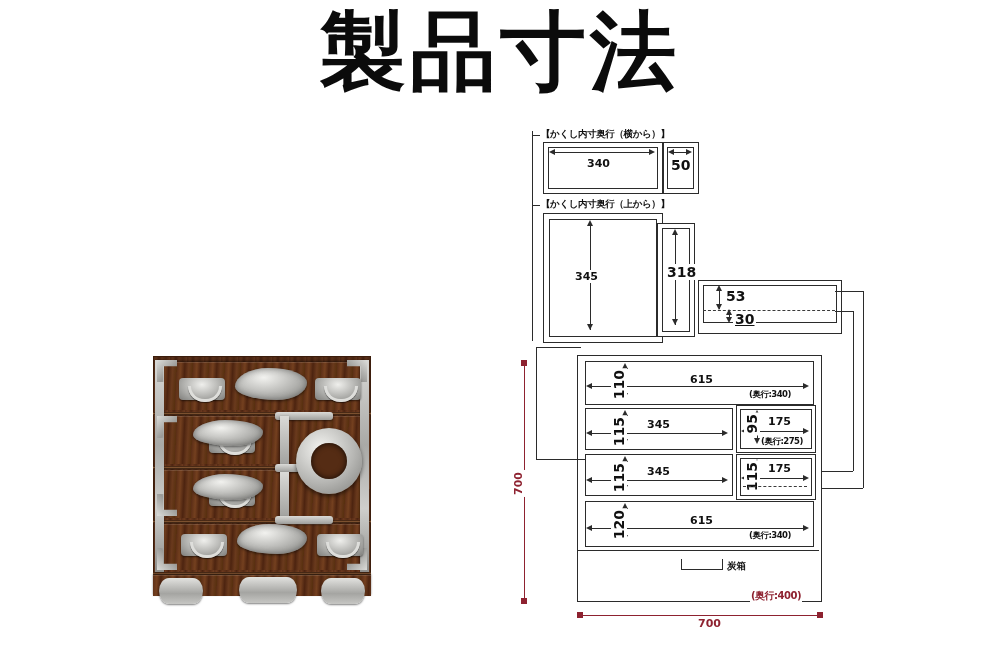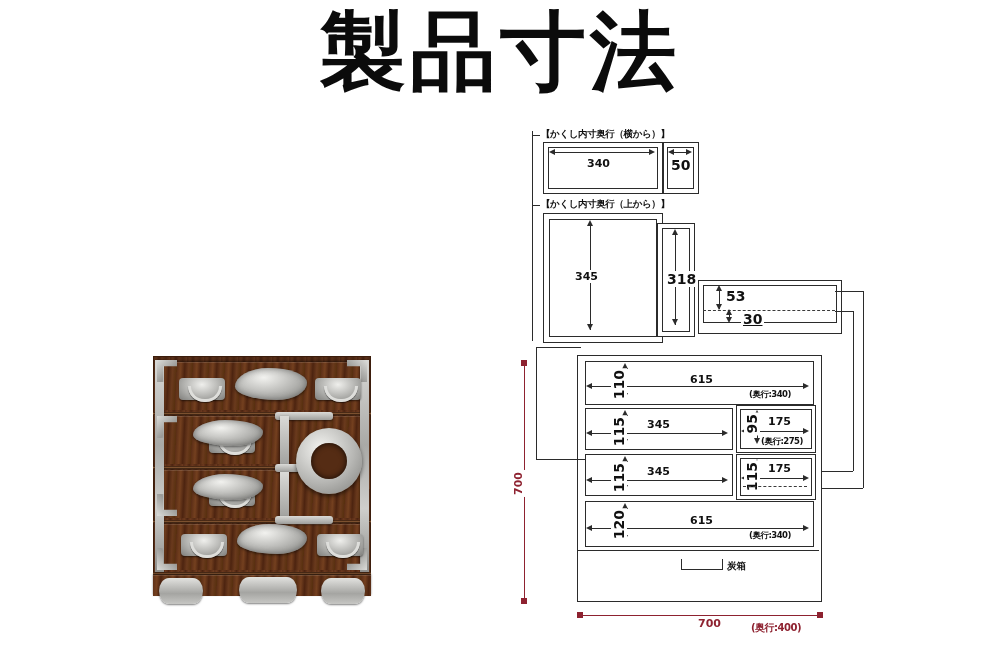--- a/index.html
+++ b/index.html
@@ -172,33 +172,33 @@
   <div class="line vline" style="left:85px;top:99px;width:1px;height:106px;"></div>
   <div class="arrow ar-u" style="left:82px;top:95px;"></div>
   <div class="arrow ar-d" style="left:82px;top:199px;"></div>
   <div class="num" style="left:68px;top:145px;">345</div>
 
   <div class="box" style="left:152px;top:98px;width:36px;height:112px;"></div>
   <div class="box thin" style="left:157px;top:103px;width:26px;height:102px;"></div>
   <div class="line vline" style="left:170px;top:108px;height:92px;"></div>
   <div class="arrow ar-u" style="left:167px;top:104px;"></div>
   <div class="arrow ar-d" style="left:167px;top:194px;"></div>
-  <div class="num sm" style="left:160px;top:146px;">318</div>
+  <div class="num sm" style="left:160px;top:139px;">318</div>
 
   <div class="box" style="left:193px;top:155px;width:142px;height:52px;"></div>
   <div class="box thin" style="left:198px;top:160px;width:132px;height:36px;"></div>
   <div class="line vline" style="left:214px;top:163px;height:21px;"></div>
   <div class="arrow ar-u" style="left:211px;top:160px;"></div>
   <div class="arrow ar-d" style="left:211px;top:179px;"></div>
   <div class="num sm" style="left:219px;top:163px;">53</div>
   <div class="dash" style="left:198px;top:185px;width:132px;"></div>
   <div class="line vline" style="left:224px;top:186px;height:9px;"></div>
   <div class="arrow ar-u" style="left:221px;top:184px;"></div>
   <div class="arrow ar-d" style="left:221px;top:192px;"></div>
-  <div class="num sm" style="left:236px;top:186px;text-decoration:underline;">30</div>
+  <div class="num sm" style="left:228px;top:186px;text-decoration:underline;">30</div>
 
   <div class="line hline" style="left:330px;top:166px;width:28px;"></div>
   <div class="line vline" style="left:358px;top:166px;height:197px;"></div>
   <div class="line hline" style="left:305px;top:363px;width:53px;"></div>
   <div class="line hline" style="left:330px;top:186px;width:18px;"></div>
   <div class="line vline" style="left:348px;top:186px;height:160px;"></div>
   <div class="line hline" style="left:296px;top:346px;width:52px;"></div>
 
   <div class="box" style="left:72px;top:230px;width:243px;height:245px;"></div>
 
@@ -278,15 +278,15 @@
 
   <div class="line vline red" style="left:19px;top:240px;height:238px;"></div>
   <div class="arrow ar-u red" style="left:16px;top:235px;"></div>
   <div class="arrow ar-d red" style="left:16px;top:473px;"></div>
   <div class="num vert redtx" style="left:7px;top:345px;">700</div>
 
   <div class="line hline red" style="left:78px;top:490px;width:237px;"></div>
   <div class="arrow ar-l red" style="left:72px;top:487px;"></div>
   <div class="arrow ar-r red" style="left:312px;top:487px;"></div>
   <div class="num redtx" style="left:191px;top:492px;">700</div>
-  <div class="depth redtx" style="left:245px;top:496px;font-size:10px;">(奥行:400)</div>
+  <div class="depth redtx" style="left:245px;top:464px;font-size:10px;">(奥行:400)</div>
 
 </div>
 
 </body></html>

